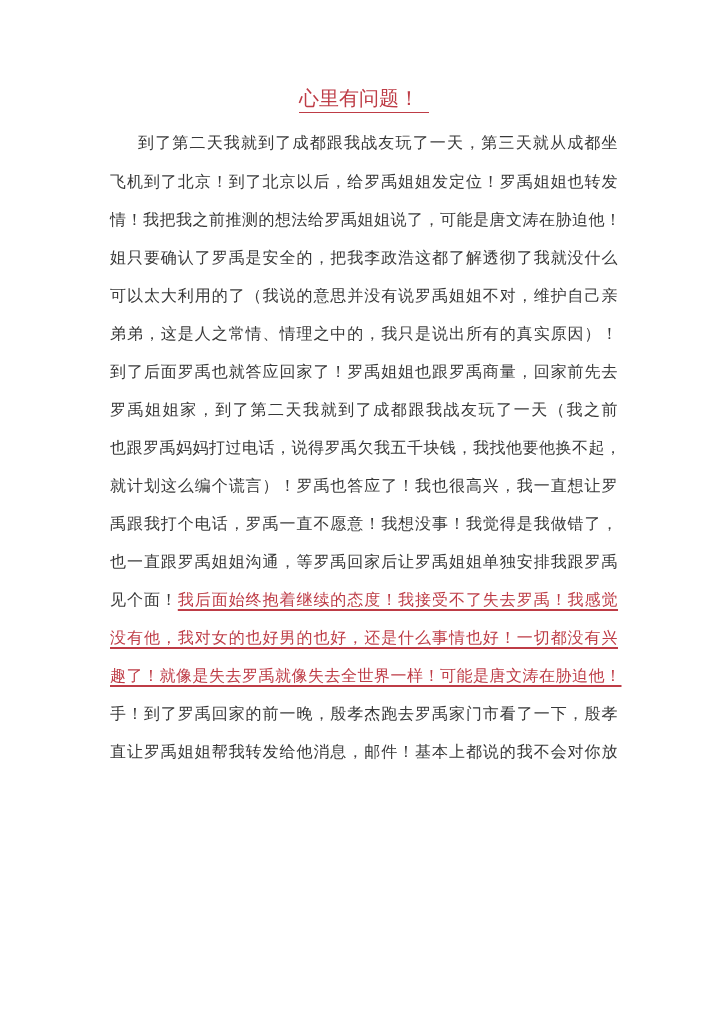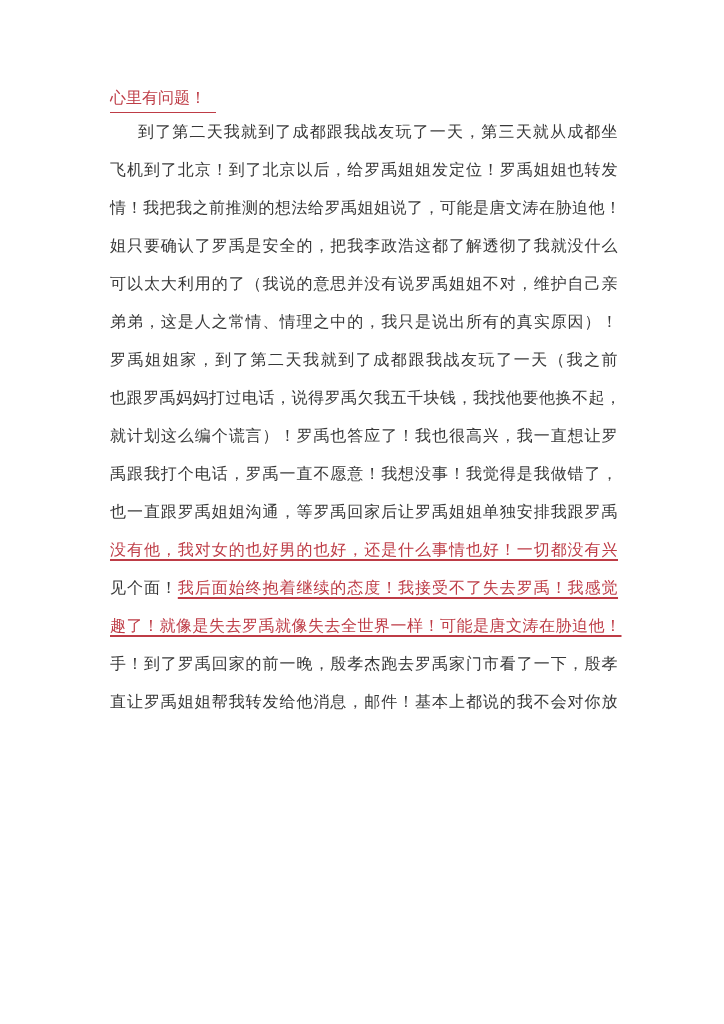--- a/index.html
+++ b/index.html
@@ -16,43 +16,45 @@
     overflow:hidden;
     font-family:"Liberation Serif","DejaVu Serif",serif;
     color:var(--ink);
   }
   .doc{
     position:absolute;
     left:110px; top:86px;
     width:508px;
   }
   .title{
-    font-size:16px;
+    font-size:20px;
     line-height:24px;
+    margin-bottom:12px;
     color:var(--red);
-    text-align:left;
+    text-align:center;
   }
   .title-inner{
     display:inline-block;
     border-bottom:1.5px solid var(--red);
     padding-right:10px;
     padding-bottom:2px;
   }
   .line{
     font-size:16px;
     height:38px;
     line-height:38px;
     text-align:justify;
     text-align-last:justify;
     text-justify:inter-character;
     white-space:nowrap;
     letter-spacing:0.5px;
   }
   .line.indent{
     padding-left:28px;
+    font-family:Liberation Mono, monospace;
   }
   .seg-red{
     color:var(--red);
     text-decoration:underline;
     text-decoration-thickness:1.5px;
     text-underline-offset:4px;
   }
 </style>
 </head>
 <body style="background: rgb(255, 255, 255);">
@@ -61,24 +63,25 @@
   <div class="title">
     <span class="title-inner">心里有问题！</span>
   </div>
   <div id="body-lines">
       <div class="line indent"><span>到了第二天我就到了成都跟我战友玩了一天，第三天就从成都坐</span></div>
       <div class="line"><span>飞机到了北京！到了北京以后，给罗禹姐姐发定位！罗禹姐姐也转发</span></div>
       <div class="line"><span>情！我把我之前推测的想法给罗禹姐姐说了，可能是唐文涛在胁迫他！</span></div>
       <div class="line"><span>姐只要确认了罗禹是安全的，把我李政浩这都了解透彻了我就没什么</span></div>
       <div class="line"><span>可以太大利用的了（我说的意思并没有说罗禹姐姐不对，维护自己亲</span></div>
       <div class="line"><span>弟弟，这是人之常情、情理之中的，我只是说出所有的真实原因）！</span></div>
+      <div class="line"><span>到了后面罗禹也就答应回家了！罗禹姐姐也跟罗禹商量，回家前先去</span></div>
       <div class="line"><span>罗禹姐姐家，到了第二天我就到了成都跟我战友玩了一天（我之前</span></div>
       <div class="line"><span>也跟罗禹妈妈打过电话，说得罗禹欠我五千块钱，我找他要他换不起，</span></div>
       <div class="line"><span>就计划这么编个谎言）！罗禹也答应了！我也很高兴，我一直想让罗</span></div>
       <div class="line"><span>禹跟我打个电话，罗禹一直不愿意！我想没事！我觉得是我做错了，</span></div>
       <div class="line"><span>也一直跟罗禹姐姐沟通，等罗禹回家后让罗禹姐姐单独安排我跟罗禹</span></div>
+      <div class="line"><span>见个面！</span><span class="seg-red">我后面始终抱着继续的态度！我接受不了失去罗禹！我感觉</span></div>
       <div class="line"><span class="seg-red">没有他，我对女的也好男的也好，还是什么事情也好！一切都没有兴</span></div>
-      <div class="line"><span>见个面！</span><span class="seg-red">我后面始终抱着继续的态度！我接受不了失去罗禹！我感觉</span></div>
       <div class="line"><span class="seg-red">趣了！就像是失去罗禹就像失去全世界一样！可能是唐文涛在胁迫他！</span></div>
       <div class="line"><span>手！到了罗禹回家的前一晚，殷孝杰跑去罗禹家门市看了一下，殷孝</span></div>
       <div class="line"><span>直让罗禹姐姐帮我转发给他消息，邮件！基本上都说的我不会对你放</span></div>
     </div>
 </div>
 
 </body></html>

